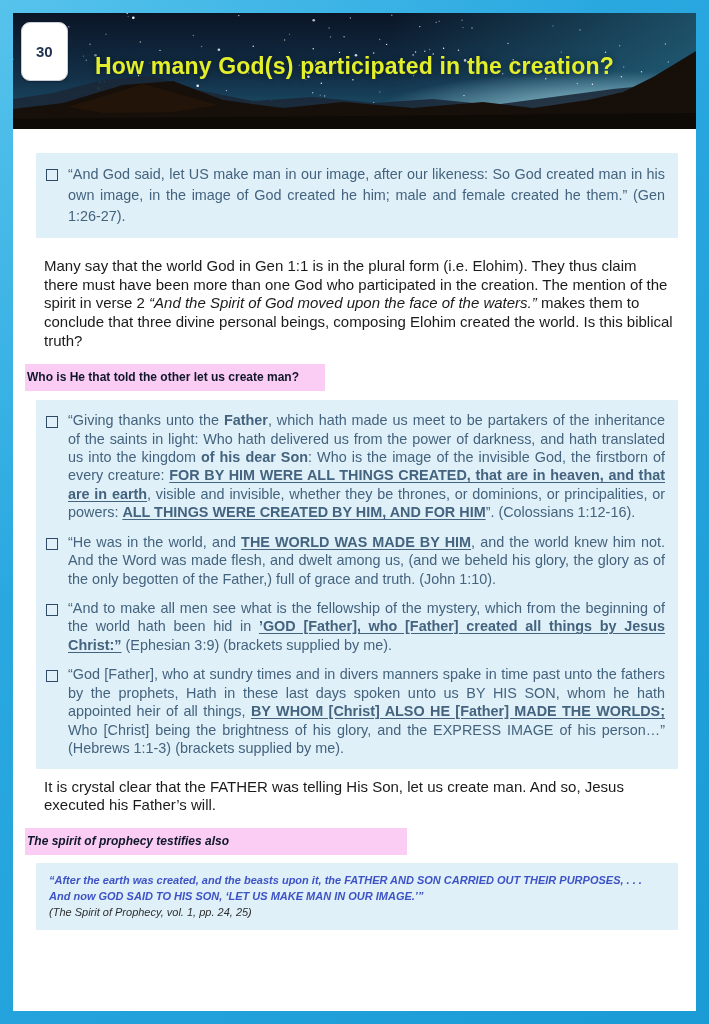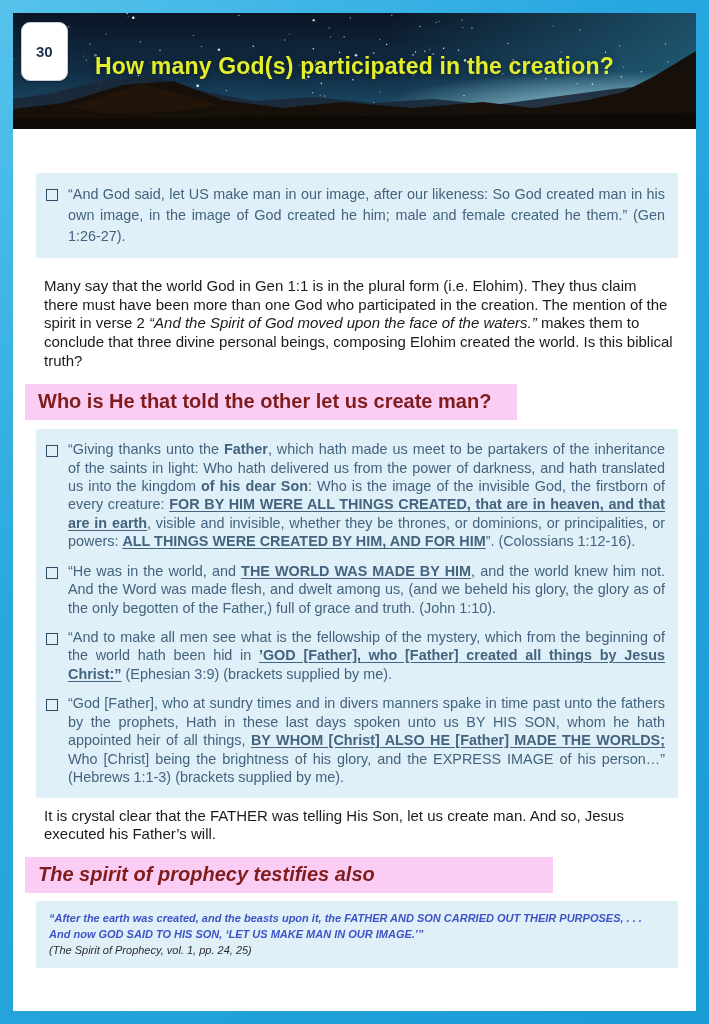--- a/index.html
+++ b/index.html
@@ -41,42 +41,41 @@
     text-shadow:0 0 6px rgba(0,0,0,.45);
   }
   
   .content{padding:24px 18px 0 23px;}
   .quote-box{
     background:var(--box-bg,#dff0f8);
     color:var(--quote-text,#44637e);
     font-size:14.4px;
     padding:11px 13px 11px 10px;
     border-radius:1px;
-    margin-top:20px;
   }
   .quote-box.first{line-height:1.45;}
   .quote-box.big{line-height:1.28;margin-top:9px;}
   .bullet-item{display:flex;gap:10px;}
   .big .bullet-item + .bullet-item{margin-top:11px;}
   .bullet{
     flex:none;width:10px;height:10px;
     border:1.8px solid #2f4a66;
     margin-top:5px;background:transparent;
   }
   .bullet-item p{margin:0;text-align:justify;flex:1;}
   .body-para{
     color:#1b1b1b;font-size:15px;line-height:1.26;
     margin:19px 4px 0 8px;
   }
   .body-para.second{margin-top:9px;}
   .pink-heading{
     display:block;width:fit-content;
     background:var(--pink,#fbcdf4);
-    color:#7f1d1d;font-weight:bold;font-size:20px;
-    padding:6px 26px 7px 13px;
+    color:#0f172a;font-weight:bold;font-size:12px;
+    padding:6px 26px 7px 2px;
     margin:13px 0 0 -11px;
   }
   .pink-heading.italic-wide{
     font-style:italic;
     padding-right:178px;
   }
   .quote-box.sop{
     margin-top:8px;
     font-size:11px;line-height:1.42;
     padding:10px 13px;

